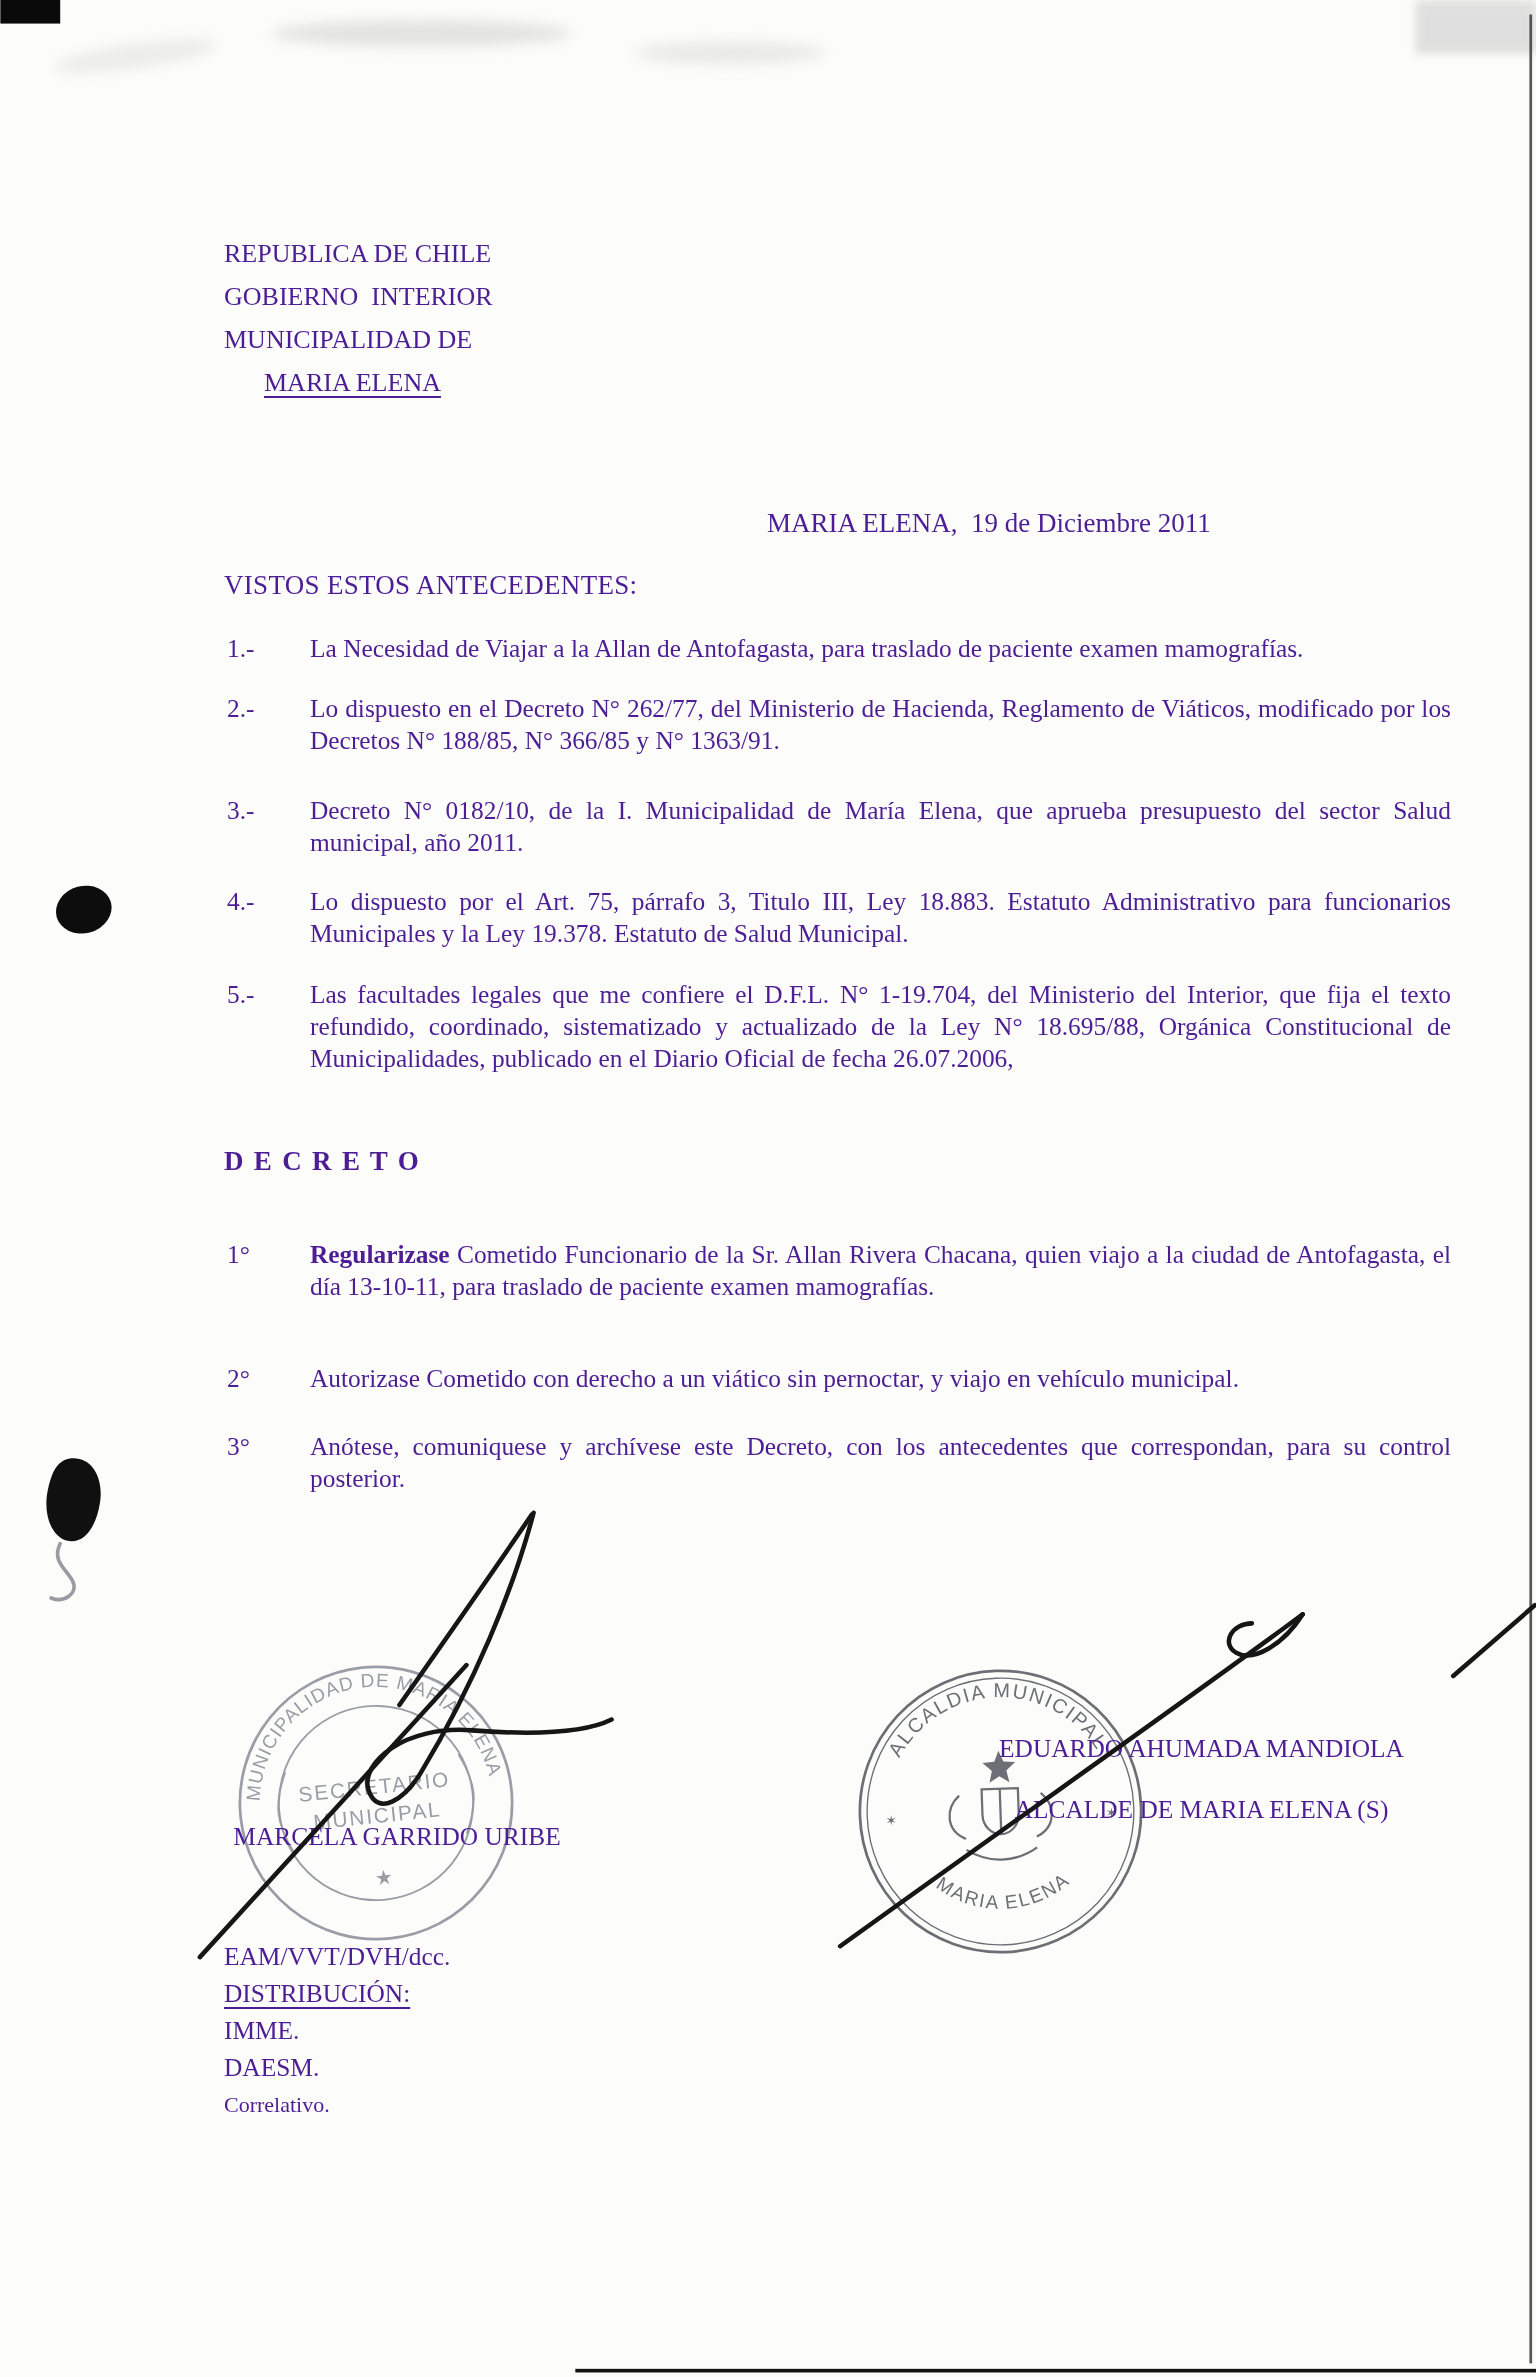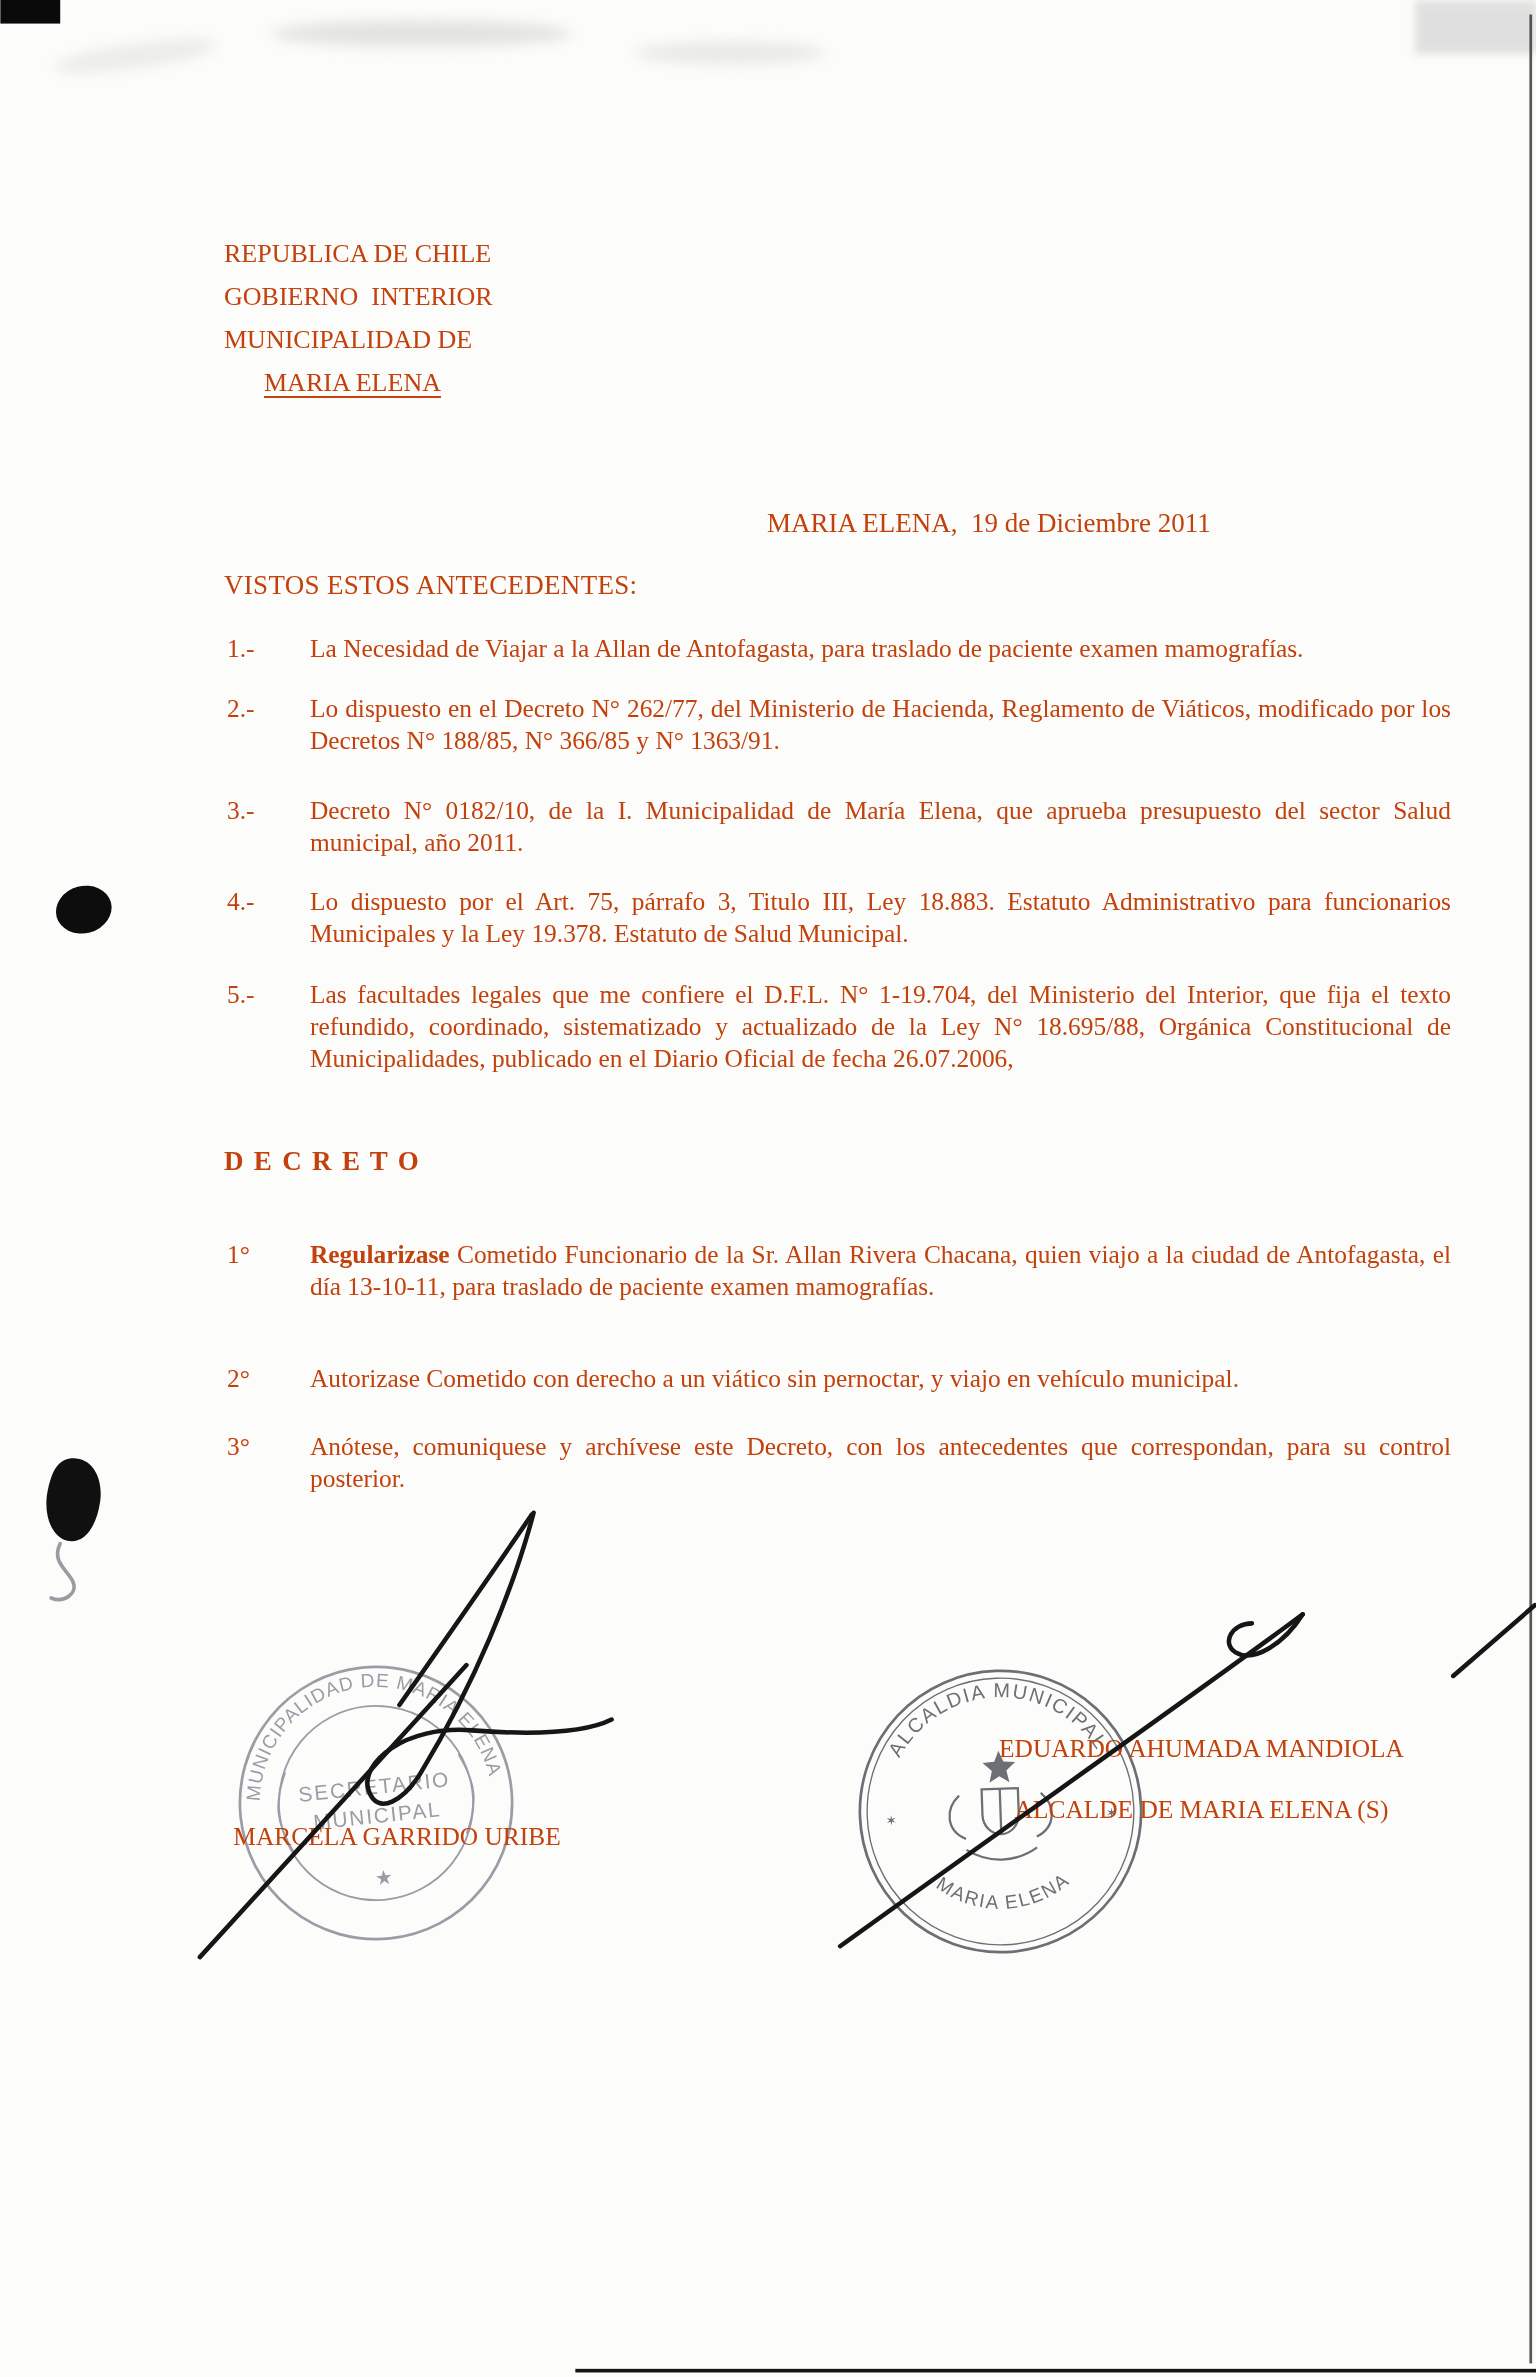--- a/index.html
+++ b/index.html
@@ -1,21 +1,21 @@
 <!DOCTYPE html>
 <html style="font-size:14.5px"><head>
 <meta charset="utf-8">
 <style>
   html,body{margin:0;padding:0;background:#e8e8e6;}
   .page{
     position:relative;
     width:1537px;height:2377px;
     background:#fcfcfa;
     font-family:"Liberation Serif","DejaVu Serif",serif;
-    color:#c2410c;
+    color:#4c1d95;
     overflow:hidden;
   }
   .abs{position:absolute;}
   .line{white-space:pre;}
   .z-text{z-index:4;}
   .doc-header{left:224px;top:232px;font-size:26px;line-height:43px;z-index:4;}
   .doc-header .indent{padding-left:40px;}
   .u{text-decoration:underline;text-underline-offset:4.5px;}
   .decree-line{left:767px;top:406px;display:flex;align-items:baseline;gap:16.3px;z-index:4;}
   .decree-label{font-size:27px;letter-spacing:0.5px;}
@@ -140,20 +140,27 @@
   </svg>
 
   <div class="abs sig-block sig-right">
     <div class="sig-name">EDUARDO AHUMADA MANDIOLA</div>
     <div class="sig-title">ALCALDE DE MARIA ELENA (S)</div>
   </div>
   <div class="abs sig-block sig-left">
     <div class="sig-name">MARCELA GARRIDO URIBE</div>
   </div>
 
+  <div class="abs footer z-text">
+    <div class="line">EAM/VVT/DVH/dcc.</div>
+    <div class="line"><span class="u">DISTRIBUCIÓN:</span></div>
+    <div class="line">IMME.</div>
+    <div class="line">DAESM.</div>
+    <div class="line small">Correlativo.</div>
+  </div>
 
   <svg class="overlay" width="1537" height="2377" viewBox="0 0 1694 2621">
 
     <rect x="0" y="0" width="66" height="26" fill="#0a0a0a"></rect>
     <rect x="1686" y="16" width="3" height="2590" fill="#3a3a3a" opacity="0.85"></rect>
     <rect x="634" y="2612" width="1060" height="4" fill="#151515"></rect>
 
     <ellipse cx="92" cy="1003" rx="31" ry="26" transform="rotate(-15 92 1003)" fill="#0d0d0d"></ellipse>
     <path d="M 78 1608 C 100 1606 114 1628 110 1656 C 106 1684 92 1703 74 1699 C 56 1695 46 1668 53 1640 C 58 1620 64 1610 78 1608 Z" fill="#101010"></path>
     <path d="M 66 1702 C 56 1722 74 1731 80 1744 C 86 1757 70 1768 56 1762" fill="none" stroke="#9a9aa2" stroke-width="4" stroke-linecap="round"></path>

